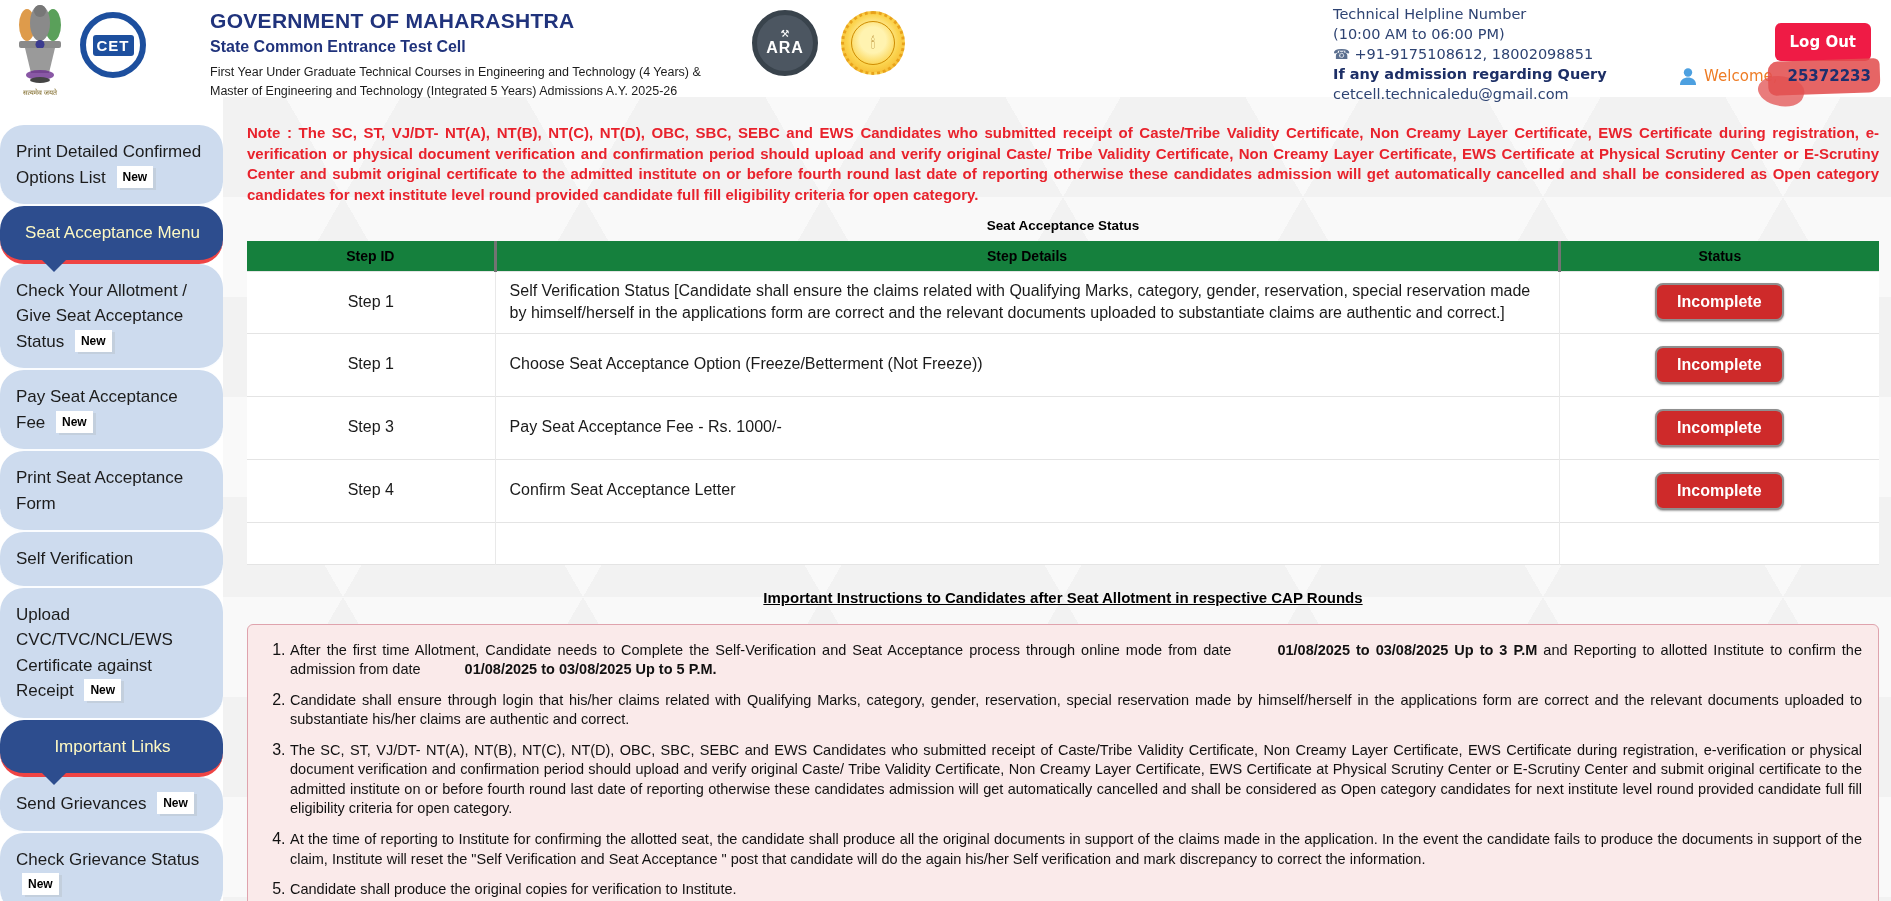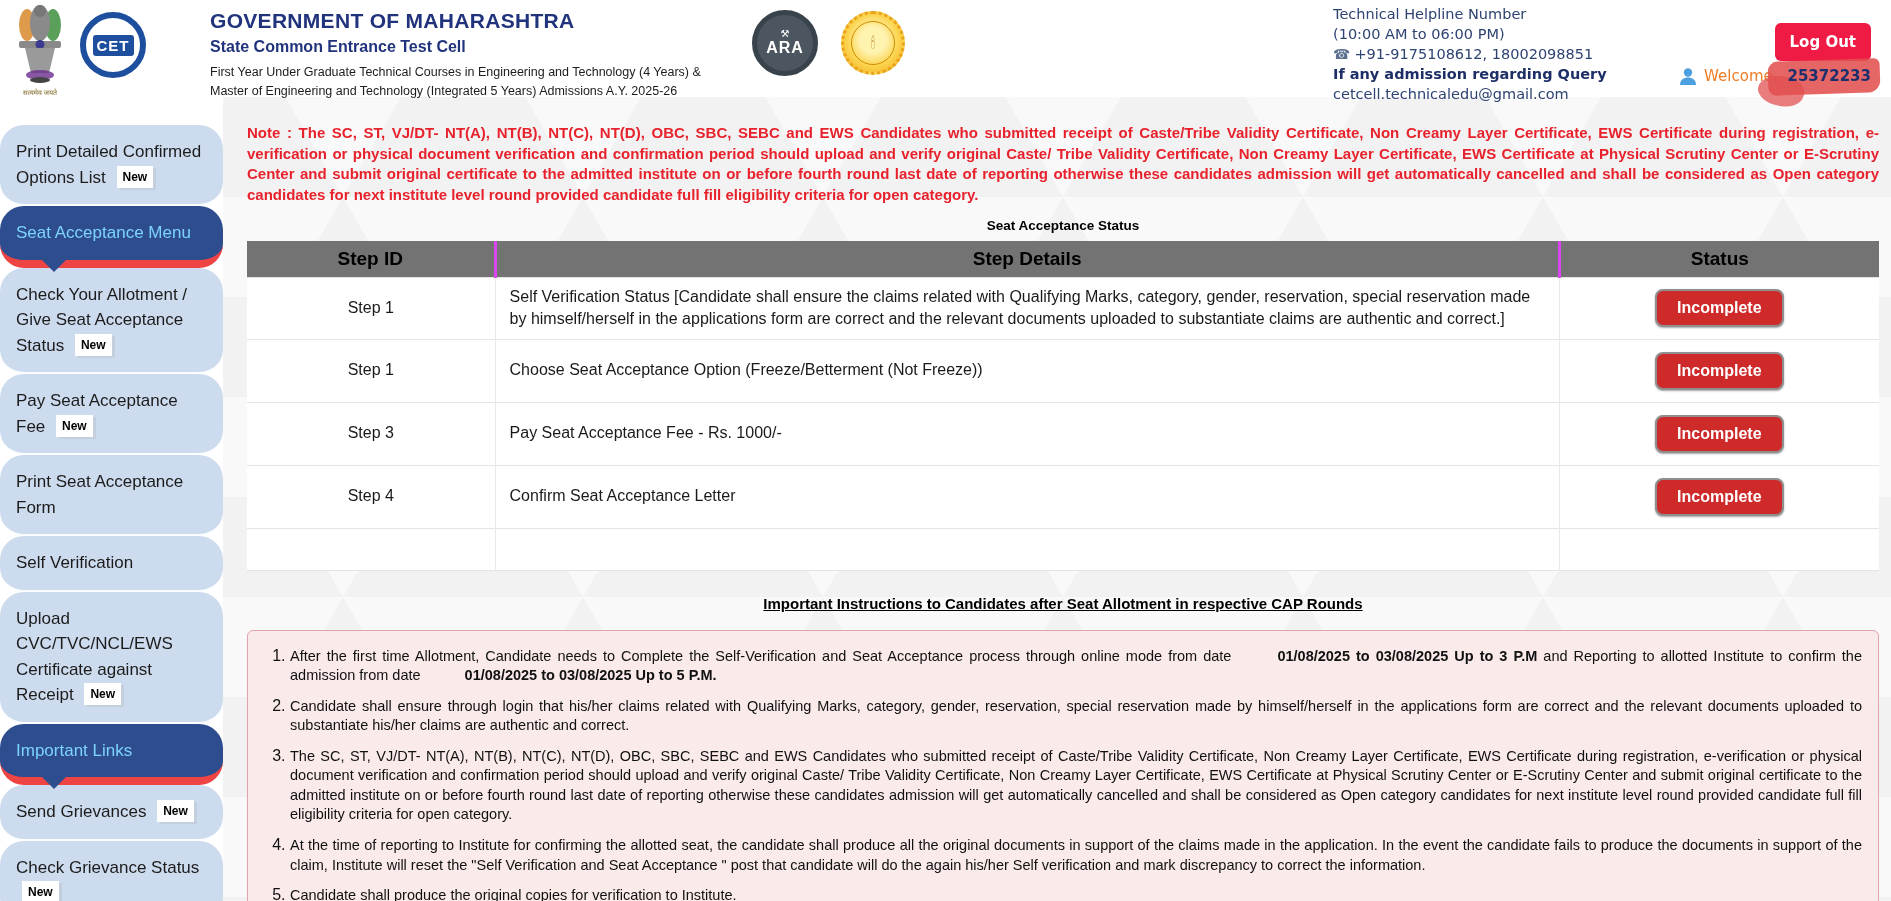--- a/index.html
+++ b/index.html
@@ -45,43 +45,43 @@
                       background:#e25050; opacity:.75; border-radius:60% 40% 55% 45%; transform:rotate(16deg); }
   .redacted .id-text { position:relative; z-index:2; color:#1e2f6d; font-weight:bold; }
 
   
   .body-row { flex:1 1 auto; display:flex; min-height:0; }
 
   
   aside { width:223px; flex:0 0 auto; background:#fff; padding-top:28px; overflow:hidden; }
   .sb-item { background:#cddbee; color:#1c1c1c; font-size:17px; line-height:1.5;
              padding:14px 14px 14px 16px; border-bottom:2px solid #fbfdff; cursor:pointer; position:relative;border-radius:24px; }
-  .sb-header { background:#2d4d8e; color:#7dd3fc; border-bottom:8px solid #ef4444; }
+  .sb-header { background:#2d4d8e; color:#fef9c3; border-bottom:4px solid #ef4444;text-align:center; }
   .sb-header::after { content:""; position:absolute; left:42px; bottom:-12px; z-index:3;
                       border:12px solid transparent; border-top:12px solid #2d4d8e; border-bottom:0; }
   .new-badge { display:inline-block; background:#fff; color:#000; font-weight:bold; font-size:12px;
                padding:2px 6px; margin-left:6px; box-shadow:3px 2px 0 #c3cfdd; vertical-align:2px; }
 
   
   main { flex:1 1 auto; min-width:0; padding:26px 12px 0 24px; position:relative; overflow:hidden;
          background-color:#f2f2f2;
          background-image:conic-gradient(from 90deg at 50% 50%,
             rgba(255,255,255,.55) 0 60deg, rgba(255,255,255,0) 60deg 120deg,
             rgba(255,255,255,.55) 120deg 180deg, rgba(255,255,255,0) 180deg 240deg,
             rgba(255,255,255,.55) 240deg 300deg, rgba(255,255,255,0) 300deg 360deg);
          background-size:240px 200px; }
   .note { color:#e8222c; font-weight:bold; font-size:15px; line-height:1.38; text-align:justify;
           max-width:1632px; }
   .table-title { text-align:center; font-weight:bold; font-size:13.5px; color:#000;
                  margin:12px 0 8px; max-width:1632px; }
   table { width:1632px; border-collapse:collapse; background:#fff; font-size:16px; color:#1a1a1a;
           border-bottom:1px solid #e4e4e4; }
   col.c-id { width:15.2%; } col.c-det { width:65.2%; } col.c-st { width:19.6%; }
-  th { background:#737373; font-weight:bold; font-size:19px; color:#000; padding:7px 6px; }
-  th + th { border-left:3px solid #d946ef; }
+  th { background:#15803d; font-weight:bold; font-size:14px; color:#000; padding:7px 6px; }
+  th + th { border-left:3px solid #737373; }
   td { padding:12px 10px; border-top:1px solid #e4e4e4; line-height:1.4; }
   td + td { border-left:1px solid #e9e9e9; }
   tr.row-tall td { padding-top:8px; padding-bottom:8px; }
   td.c { text-align:center; }
   td.det { text-align:left; padding-left:14px; }
   tr.empty td { height:42px; }
   .btn-incomplete { background:#ce2a2a; color:#fff; font-weight:bold; font-size:16px;
                     border:2px solid #8f8f8f; border-radius:8px; padding:8px 20px; cursor:pointer;
                     box-shadow:0 1px 2px rgba(0,0,0,.35); font-family:"Liberation Sans", sans-serif;text-align:center; }
   .instr-title { text-align:center; font-weight:bold; font-size:15px; color:#000;

